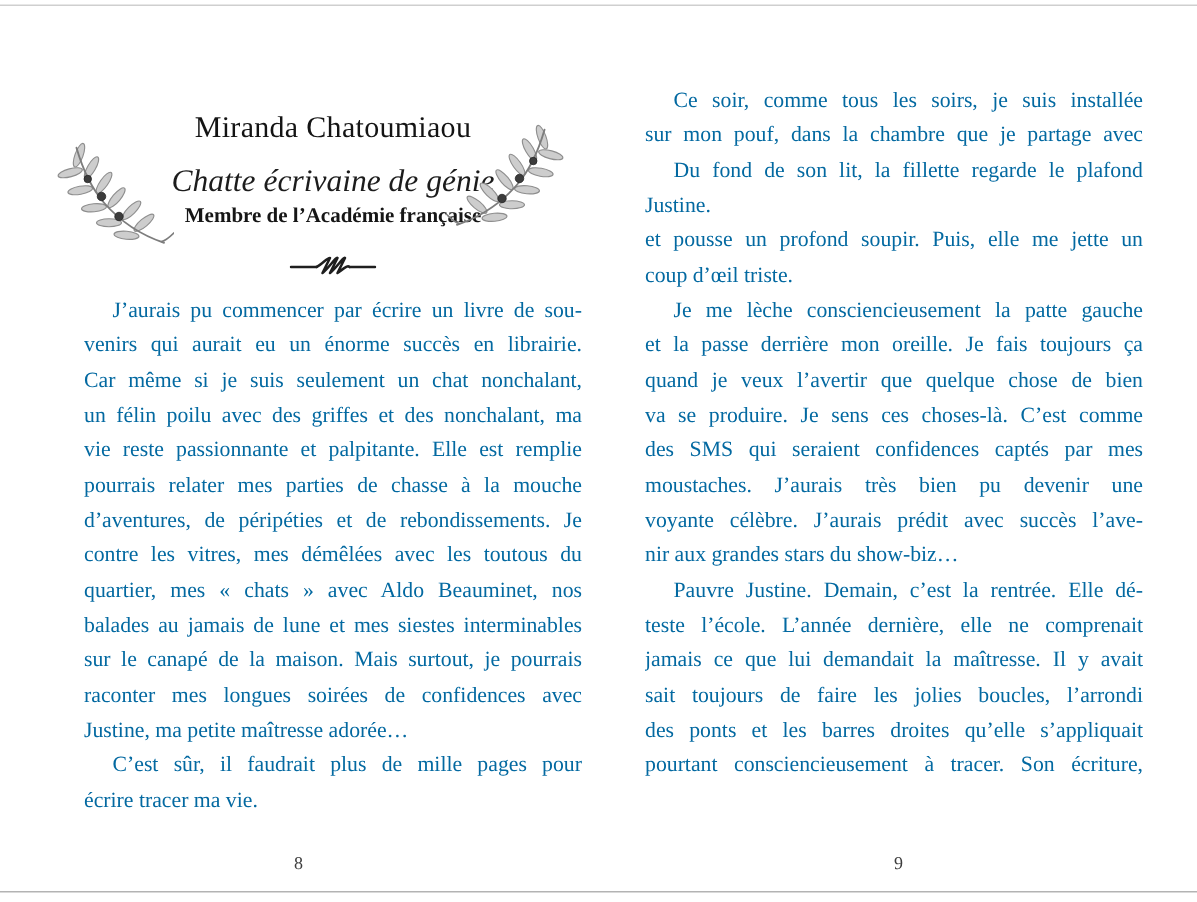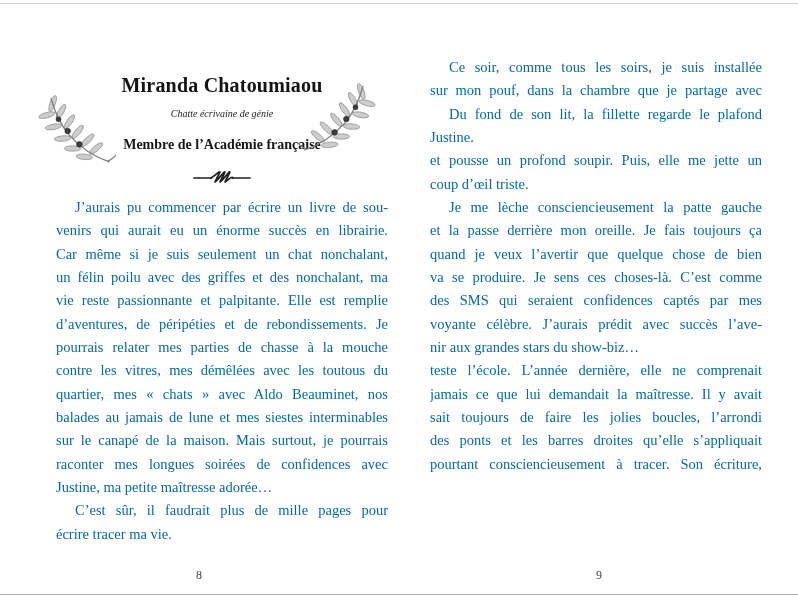--- a/index.html
+++ b/index.html
@@ -6,22 +6,22 @@
   #stage {
     position:relative; width:798px; height:601px; overflow:hidden;
     background:#ffffff; font-family:"Liberation Serif", serif; color:#1e1e1e;
   }
   .edge-rule { position:absolute; left:0; right:0; height:1px; }
   #top-rule { top:3px; background:#cfcfcf; }
   #bottom-rule { top:594px; background:#b3b3b3; }
 
   
   .hdr { position:absolute; left:56px; width:332px; text-align:center; }
-  #book-title   { top:74px;  font-size:20px; font-weight:700; color:#141414; letter-spacing:.2px; }
-  #book-subtitle{ top:108px; font-size:10px; font-style:italic; color:#1c1c1c; }
+  #book-title   { top:74px;  font-size:20px; font-weight:400; color:#141414; letter-spacing:.2px; }
+  #book-subtitle{ top:108px; font-size:21px; font-style:italic; color:#1c1c1c; }
   #book-member  { top:137px; font-size:14px; font-weight:700; color:#161616; }
 
   .branch { position:absolute; width:80px; height:86px; }
   #branch-left  { left:36px; top:88px; }
   #branch-right { left:298px; top:76px; transform:scaleX(-1); }
 
   #divider { position:absolute; left:56px; top:170px; width:332px; text-align:center; }
   #divider svg { display:inline-block; }
 
   
@@ -108,22 +108,22 @@
       </g>
     </svg>
   </div>
 
   <div id="left-body" class="body-text">
       <div class="line pfirst">J’aurais pu commencer par écrire un livre de sou-</div>
       <div class="line">venirs qui aurait eu un énorme succès en librairie.</div>
       <div class="line">Car même si je suis seulement un chat nonchalant,</div>
       <div class="line">un félin poilu avec des griffes et des nonchalant, ma</div>
       <div class="line">vie reste passionnante et palpitante. Elle est remplie</div>
+      <div class="line">pourrais relater mes parties de chasse à la mouche</div>
       <div class="line">d’aventures, de péripéties et de rebondissements. Je</div>
-      <div class="line">pourrais relater mes parties de chasse à la mouche</div>
       <div class="line">contre les vitres, mes démêlées avec les toutous du</div>
       <div class="line">quartier, mes « chats » avec Aldo Beauminet, nos</div>
       <div class="line">balades au jamais de lune et mes siestes interminables</div>
       <div class="line">sur le canapé de la maison. Mais surtout, je pourrais</div>
       <div class="line">raconter mes longues soirées de confidences avec</div>
       <div class="line plast">Justine, ma petite maîtresse adorée…</div>
       <div class="line pfirst">C’est sûr, il faudrait plus de mille pages pour</div>
       <div class="line plast">écrire tracer ma vie.</div>
     </div>
   <div id="right-body" class="body-text">
@@ -131,22 +131,24 @@
       <div class="line">sur mon pouf, dans la chambre que je partage avec</div>
       <div class="line pfirst">Du fond de son lit, la fillette regarde le plafond</div>
       <div class="line plast">Justine.</div>
       <div class="line">et pousse un profond soupir. Puis, elle me jette un</div>
       <div class="line plast">coup d’œil triste.</div>
       <div class="line pfirst">Je me lèche consciencieusement la patte gauche</div>
       <div class="line">et la passe derrière mon oreille. Je fais toujours ça</div>
       <div class="line">quand je veux l’avertir que quelque chose de bien</div>
       <div class="line">va se produire. Je sens ces choses-là. C’est comme</div>
       <div class="line">des SMS qui seraient confidences captés par mes</div>
+      <div class="line">moustaches. J’aurais très bien pu devenir une</div>
       <div class="line">voyante célèbre. J’aurais prédit avec succès l’ave-</div>
       <div class="line plast">nir aux grandes stars du show-biz…</div>
+      <div class="line pfirst">Pauvre Justine. Demain, c’est la rentrée. Elle dé-</div>
       <div class="line">teste l’école. L’année dernière, elle ne comprenait</div>
       <div class="line">jamais ce que lui demandait la maîtresse. Il y avait</div>
       <div class="line">sait toujours de faire les jolies boucles, l’arrondi</div>
       <div class="line">des ponts et les barres droites qu’elle s’appliquait</div>
       <div class="line">pourtant consciencieusement à tracer. Son écriture,</div>
     </div>
 
   <div id="pagenum-left" class="pagenum">8</div>
   <div id="pagenum-right" class="pagenum">9</div>
 </div>

